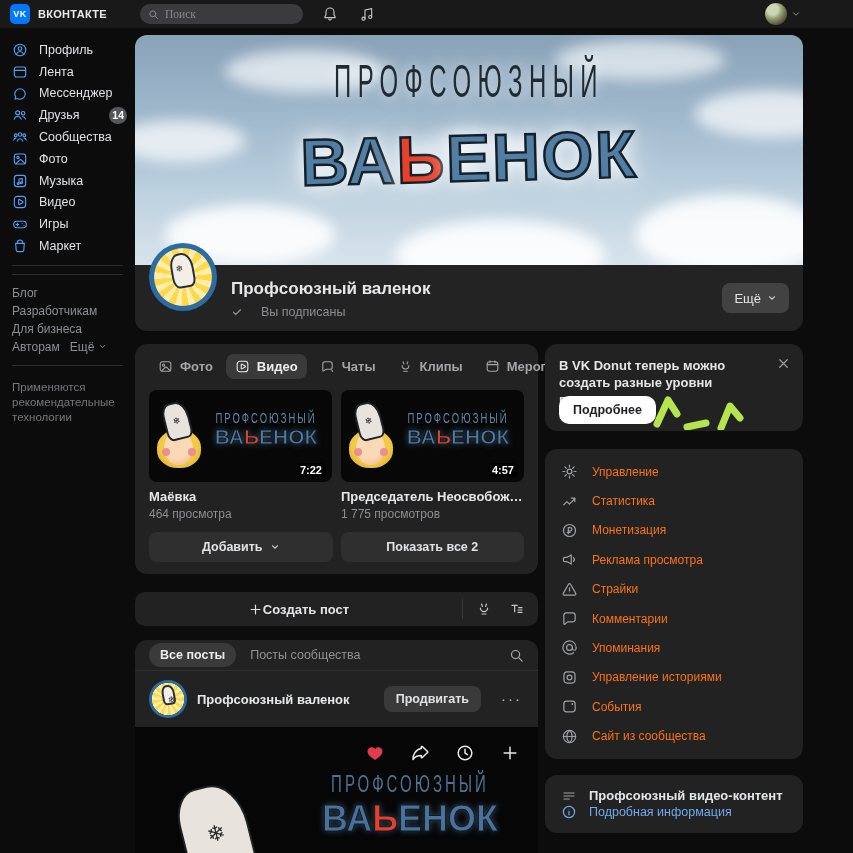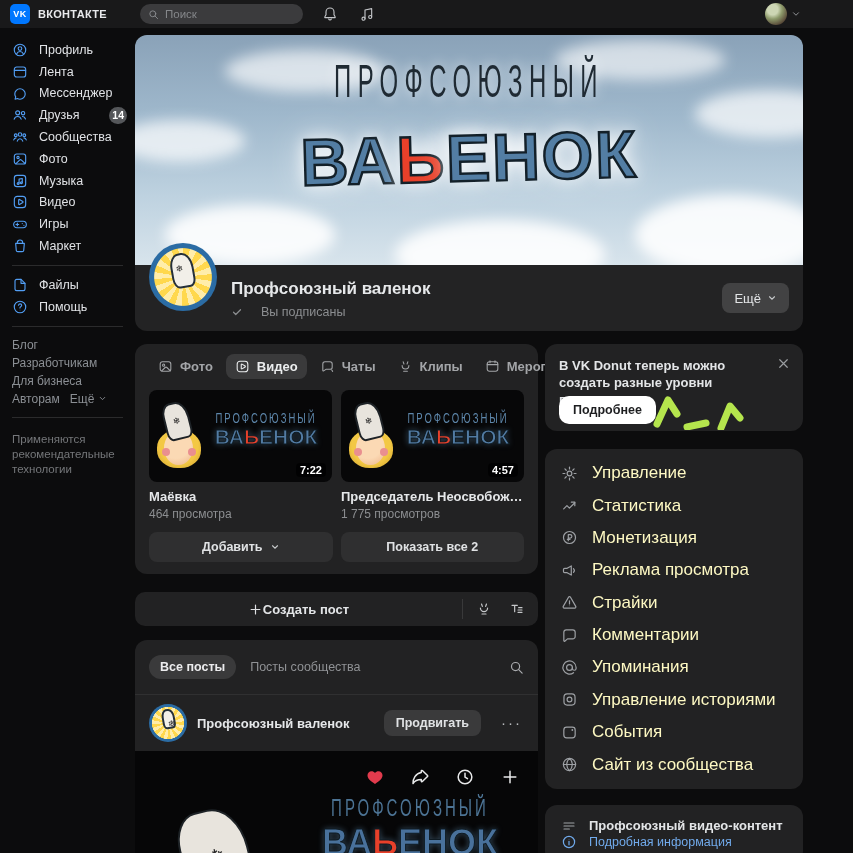--- a/index.html
+++ b/index.html
@@ -7,21 +7,21 @@
   body{background:#0c0c0d;color:#e1e3e6;font-family:"Liberation Sans","DejaVu Sans",sans-serif;font-size:13px;position:relative}
   .icon{display:inline-flex;align-items:center;justify-content:center;flex:none}
   .icon svg{width:100%;height:100%;display:block}
 
   
   .topbar{height:28px;background:#19191a;display:flex;align-items:center;position:relative;padding:0 10px;z-index:5}
   .vk-logo{width:20px;height:20px;border-radius:5px;background:#0077ff;color:#fff;font-weight:bold;font-size:9px;display:flex;align-items:center;justify-content:center;letter-spacing:.5px}
   .wordmark{font-weight:bold;font-size:11px;color:#e9eaec;margin-left:8px;letter-spacing:.3px}
   .search-box{position:absolute;left:140px;top:4px;width:163px;height:20px;background:#3b3b3d;border-radius:10px;display:flex;align-items:center;padding:0 8px;gap:6px}
   .search-box .icon{width:11px;height:11px;color:#8b8d90}
-  .search-box input{background:transparent;border:none;outline:none;color:#c8cacc;font-size:11.5px;width:110px;font-family:Liberation Sans, sans-serif}
+  .search-box input{background:transparent;border:none;outline:none;color:#c8cacc;font-size:11.5px;width:110px;font-family:Liberation Serif, serif}
   .search-box input::placeholder{color:#85878a}
   .tb-ic{width:16px;height:16px;color:#c3c5c8;position:absolute;top:6px}
   .tb-bell{left:322px}.tb-note{left:359px}
   .tb-user{position:absolute;right:52px;top:3px;display:flex;align-items:center;gap:4px}
   .tb-avatar{width:22px;height:22px;border-radius:50%;background:radial-gradient(circle at 35% 30%,#cdd6b4 0 25%,#8d9a6b 45%,#5a4c3a 75%,#33291f)}
   .tb-user .icon{width:10px;height:10px;color:#909295}
 
   
   .page{display:flex}
   .sidebar{width:135px;flex:none;padding-top:11px}
@@ -100,21 +100,21 @@
   
   .create-card{margin-top:18px;height:34px;border-radius:10px;display:flex;align-items:center}
   .create-main{flex:1;display:flex;justify-content:center;cursor:pointer}
   .create-main .icon{width:15px;height:15px;color:#dfe1e3}
   .create-label{font-size:13px;font-weight:bold;color:#e3e5e7}
   .create-icons{border-left:1px solid #39393a;height:20px;display:flex;align-items:center;gap:17px;padding:0 13px}
   .create-icons .icon{width:16px;height:16px;color:#c6c8ca;cursor:pointer}
 
   
   .posts-card{margin-top:14px;border-radius:12px 12px 0 0;overflow:hidden}
-  .filter-row{display:flex;align-items:center;padding:15px 14px}
+  .filter-row{display:flex;align-items:center;padding:3px 14px}
   .pill{background:#3a3a3b;border-radius:16px;padding:5px 11px;font-size:12.5px;font-weight:bold;color:#ececee;cursor:pointer}
   .filter-alt{margin-left:14px;font-size:12.5px;color:#909295;cursor:pointer}
   .filter-search{margin-left:auto;width:15px;height:15px;color:#a9abae;cursor:pointer}
   .post-divider{height:1px;background:#303031}
   .post-head{display:flex;align-items:center;padding:9px 14px;gap:10px}
   .post-avatar{width:38px;height:38px;border-radius:50%;position:relative;overflow:hidden;flex:none;
     background:radial-gradient(circle at 50% 50%,rgba(43,108,164,0) 0 59%,#2b6ca4 61%),repeating-conic-gradient(from 0deg,#ffd84d 0 14deg,#ffedaa 14deg 28deg)}
   .post-author{font-size:13px;font-weight:bold;color:#e5e7e9}
   .promote-btn{margin-left:auto;background:#3a3a3b;border-radius:8px;padding:6px 12px;font-size:12.5px;font-weight:bold;color:#e0e2e4;cursor:pointer}
   .post-menu{margin-left:10px;margin-right:2px;color:#b9bbbd;font-size:15px;letter-spacing:2px;cursor:pointer;line-height:10px}
@@ -130,21 +130,21 @@
 
   
   .donut-card{padding:13px 14px;position:relative;height:87px}
   .donut-title{font-size:13px;font-weight:bold;line-height:17px;color:#e3e5e7;width:205px}
   .donut-close{position:absolute;right:12px;top:12px;width:15px;height:15px;color:#9a9da0;cursor:pointer}
   .donut-btn{position:absolute;left:14px;top:52px;background:#fff;color:#1d1e20;border:none;border-radius:10px;padding:7px 14px;font-size:12.5px;font-weight:bold;font-family:inherit;cursor:pointer}
   .annotation{position:absolute;left:104px;top:48px;width:100px;height:38px;pointer-events:none}
   .menu-card{margin-top:18px;padding:8px 0}
   .menu-item{display:flex;align-items:center;gap:14px;padding:6.2px 16px;cursor:pointer}
   .menu-item .icon{width:17px;height:17px;color:#9ea1a5}
-  .menu-item .lbl{font-size:17px;color:#fef9c3}
+  .menu-item .lbl{font-size:12px;color:#f97316}
   .info-card{margin-top:16px;padding:13px 16px}
   .info-row{display:flex;align-items:center;gap:12px}
   .info-row .icon{width:16px;height:16px;color:#9ea1a5}
   .info-title{font-size:13px;font-weight:bold;color:#e3e5e7}
   .info-link-row{cursor:pointer}
   .info-link-row .icon{color:#71aaeb}
   .info-link{font-size:12.5px;color:#71aaeb}
 </style>
 </head>
 <body>
@@ -285,41 +285,20 @@
           <span class="icon">
             <svg viewBox="0 0 24 24" fill="none" stroke="currentColor" stroke-width="1.7" stroke-linecap="round" stroke-linejoin="round">
               <path d="M8 8V7a4 4 0 0 1 8 0v1"></path>
               <path d="M5.5 8h13l-.9 10.5a2.3 2.3 0 0 1-2.3 2H8.7a2.3 2.3 0 0 1-2.3-2L5.5 8z"></path>
             </svg>
           </span>
           <span class="lbl">Маркет</span>
         </div>
       </div>
     <div class="side-divider"></div>
-    <div id="nav-secondary">
-        <div class="nav-item">
-          <span class="icon">
-            <svg viewBox="0 0 24 24" fill="none" stroke="currentColor" stroke-width="1.7" stroke-linecap="round" stroke-linejoin="round">
-              <path d="M13.5 3.5H7A2.5 2.5 0 0 0 4.5 6v12A2.5 2.5 0 0 0 7 20.5h10a2.5 2.5 0 0 0 2.5-2.5V9.5l-6-6z"></path>
-              <path d="M13.5 3.5v6h6"></path>
-            </svg>
-          </span>
-          <span class="lbl">Файлы</span>
-        </div>
-        <div class="nav-item">
-          <span class="icon">
-            <svg viewBox="0 0 24 24" fill="none" stroke="currentColor" stroke-width="1.7" stroke-linecap="round" stroke-linejoin="round">
-              <circle cx="12" cy="12" r="8.6"></circle>
-              <path d="M9.7 9.4c.3-1.3 1.2-2.1 2.4-2.1 1.4 0 2.4.9 2.4 2.1 0 1-.6 1.6-1.5 2.2-.8.5-1.1 1-1.1 1.8"></path>
-              <circle cx="12" cy="16.6" r="0.6" fill="currentColor" stroke="none"></circle>
-            </svg>
-          </span>
-          <span class="lbl">Помощь</span>
-        </div>
-      </div>
     <div class="side-divider"></div>
     <div class="nav-links">
       <span id="nav-links-inner" style="display:contents"><span class="nav-link">Блог</span><span class="nav-link">Разработчикам</span><span class="nav-link">Для бизнеса</span><span class="nav-link">Авторам</span></span>
       <span class="nav-more">
         <span>Ещё</span>
         <span class="icon">
             <svg viewBox="0 0 24 24" fill="none" stroke="currentColor" stroke-width="2.4" stroke-linecap="round">
               <path d="M6 9l6 6 6-6"></path>
             </svg>
           </span>

